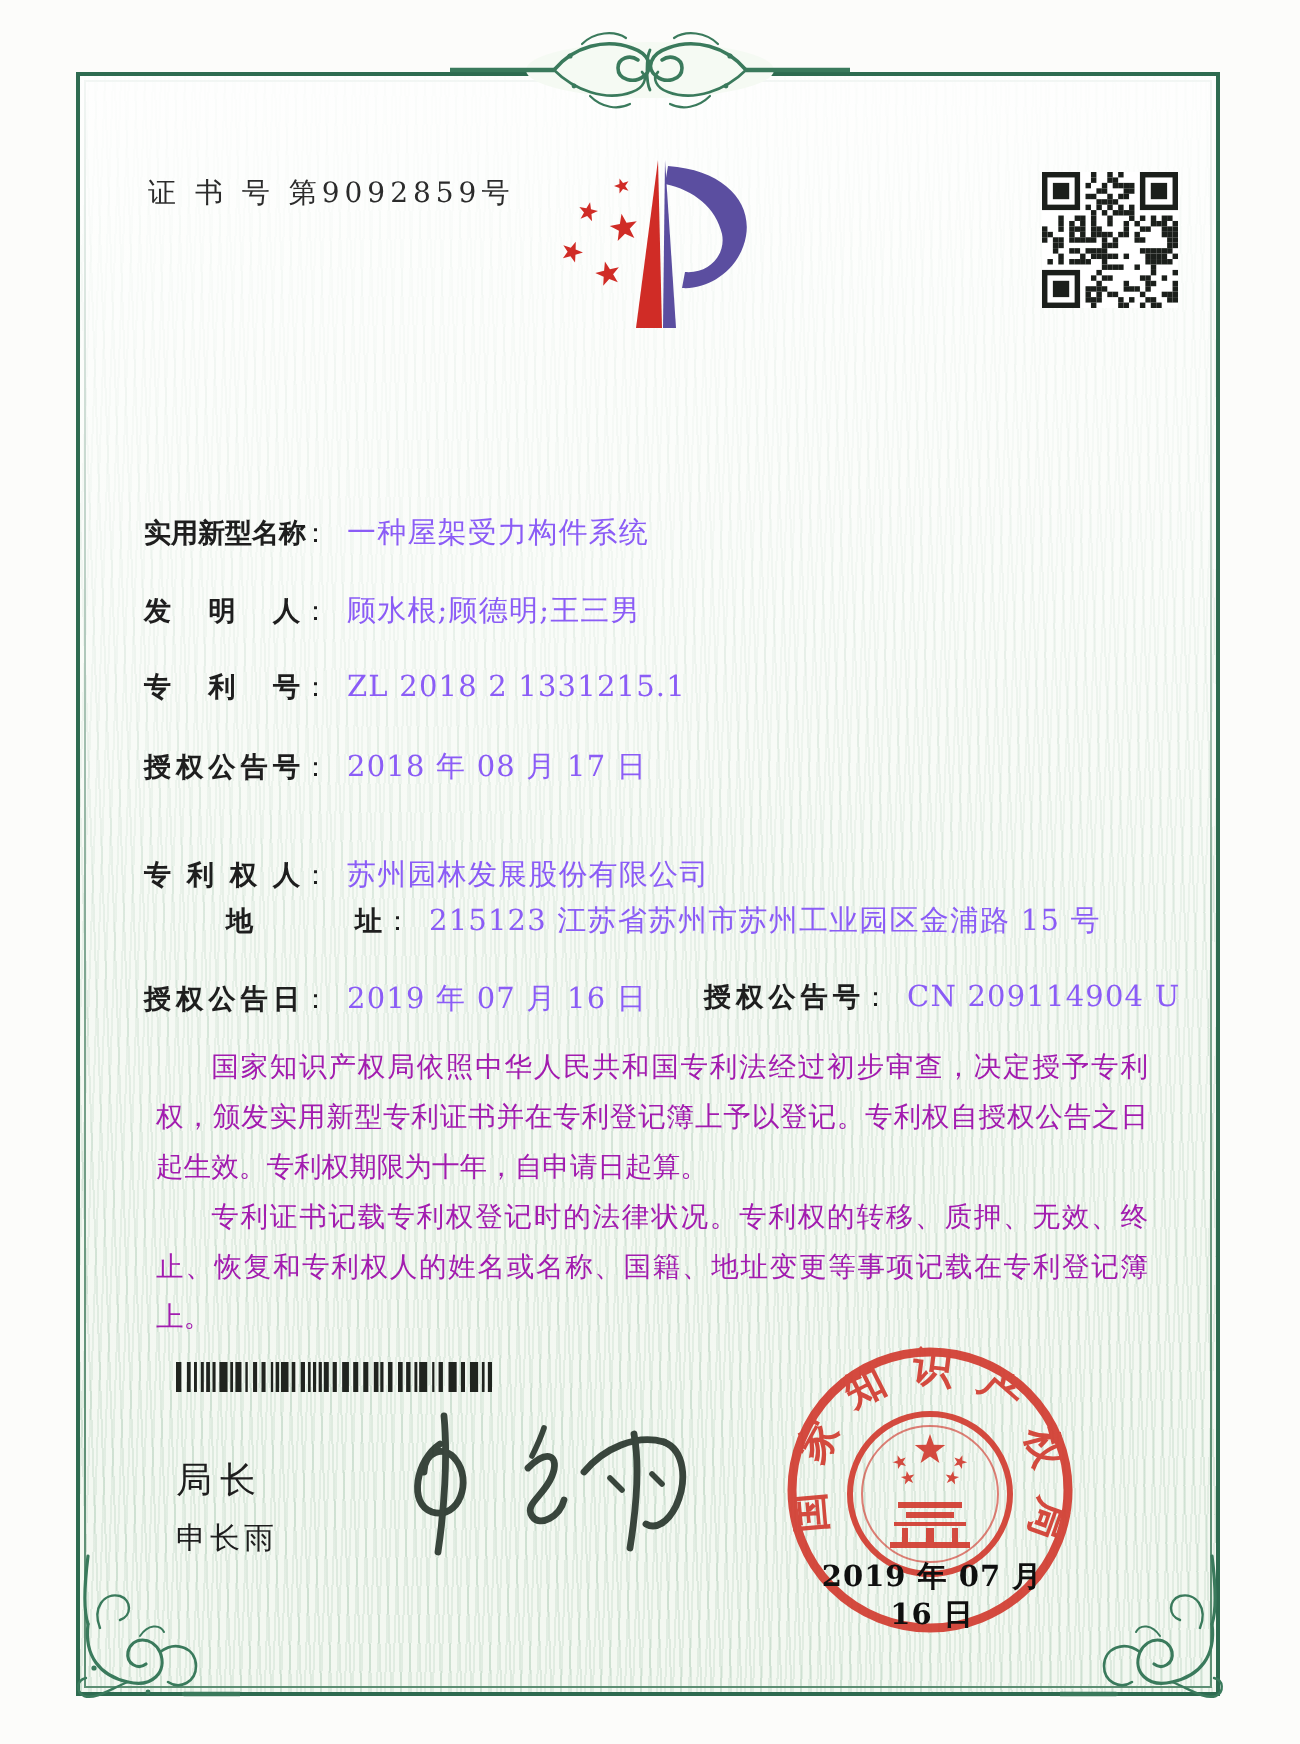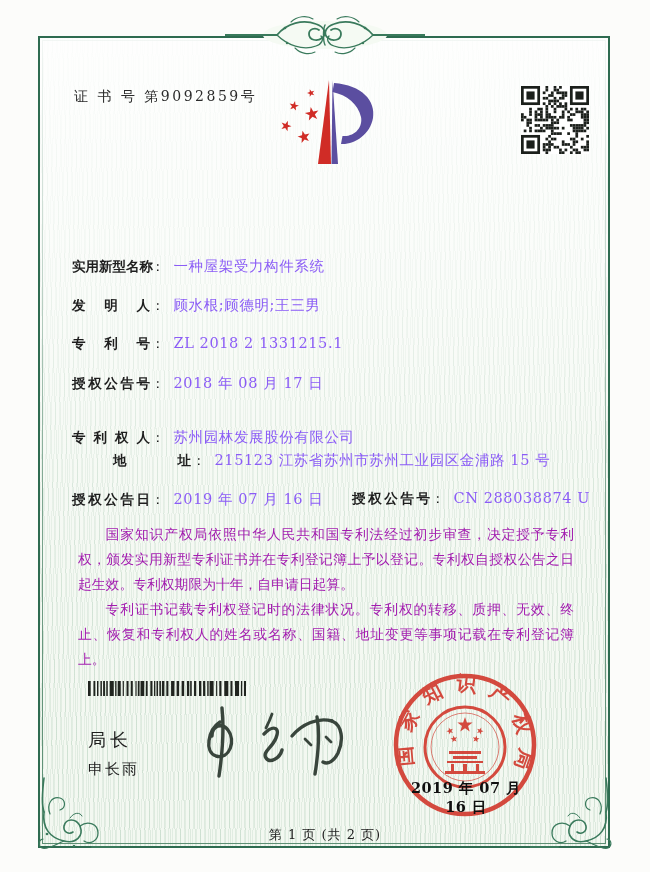--- a/index.html
+++ b/index.html
@@ -366,21 +366,21 @@
     <div class="frow r5">
       <span class="flabel">专利权人</span><span class="fcolon">：</span><span class="fvalue">苏州园林发展股份有限公司</span>
     </div>
     <div class="frow r6">
       <span class="flabel">地址</span><span class="fcolon">：</span><span class="fvalue">215123 江苏省苏州市苏州工业园区金浦路 15 号</span>
     </div>
     <div class="frow r7">
       <span class="flabel">授权公告日</span><span class="fcolon">：</span><span class="fvalue">2019 年 07 月 16 日</span>
     </div>
     <div class="frow r7b">
-      <span class="flabel">授权公告号</span><span class="fcolon">：</span><span class="fvalue">CN 288038874 U</span>
+      <span class="flabel">授权公告号</span><span class="fcolon">：</span><span class="fvalue">CN 209114904 U</span>
     </div>
 
     <div class="bodytext">
       <p>国家知识产权局依照中华人民共和国专利法经过初步审查，决定授予专利权，颁发实用新型专利证书并在专利登记簿上予以登记。专利权自授权公告之日起生效。专利权期限为十年，自申请日起算。</p>
       <p>专利证书记载专利权登记时的法律状况。专利权的转移、质押、无效、终止、恢复和专利权人的姓名或名称、国籍、地址变更等事项记载在专利登记簿上。</p>
     </div>
 
     <svg class="barcode" id="barcode-svg" viewBox="0 0 158 15">
         <rect x="0" y="0" width="2.692937386361882" height="15" fill="#20241f"></rect>
         <rect x="5.449061888642609" y="0" width="1.882167902798392" height="15" fill="#20241f"></rect>
@@ -464,16 +464,15 @@
           <rect x="60" y="93" width="3" height="7"></rect>
           <rect x="72" y="93" width="4" height="7"></rect>
           <rect x="85" y="93" width="3" height="7"></rect>
           <rect x="54" y="100" width="40" height="3"></rect>
         </g>
       </g>
     </svg>
 
     <div class="seal-date">2019 年 07 月 16 日</div>
 
-    <div class="footer">第 1 页 (共 2 页)</div>
 
   </div>
 </div>
 
 </body></html>

